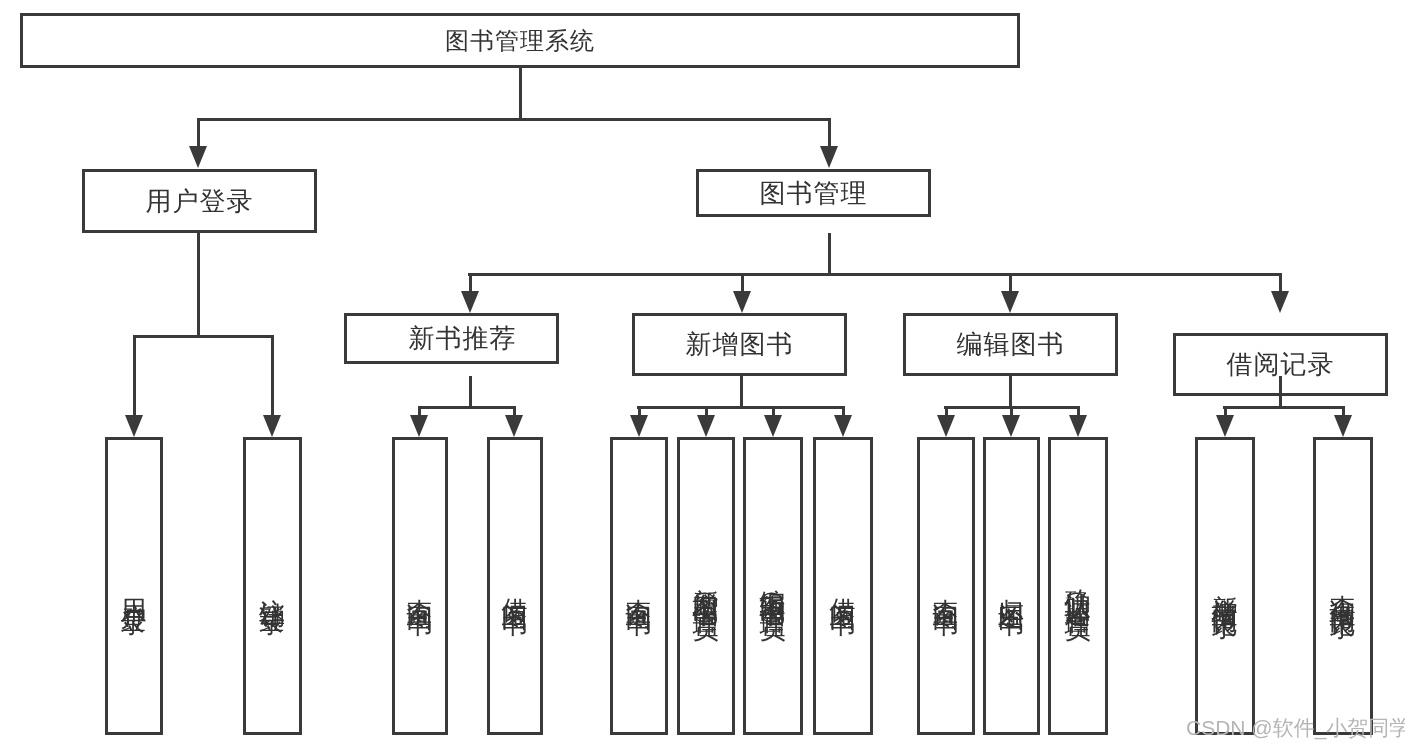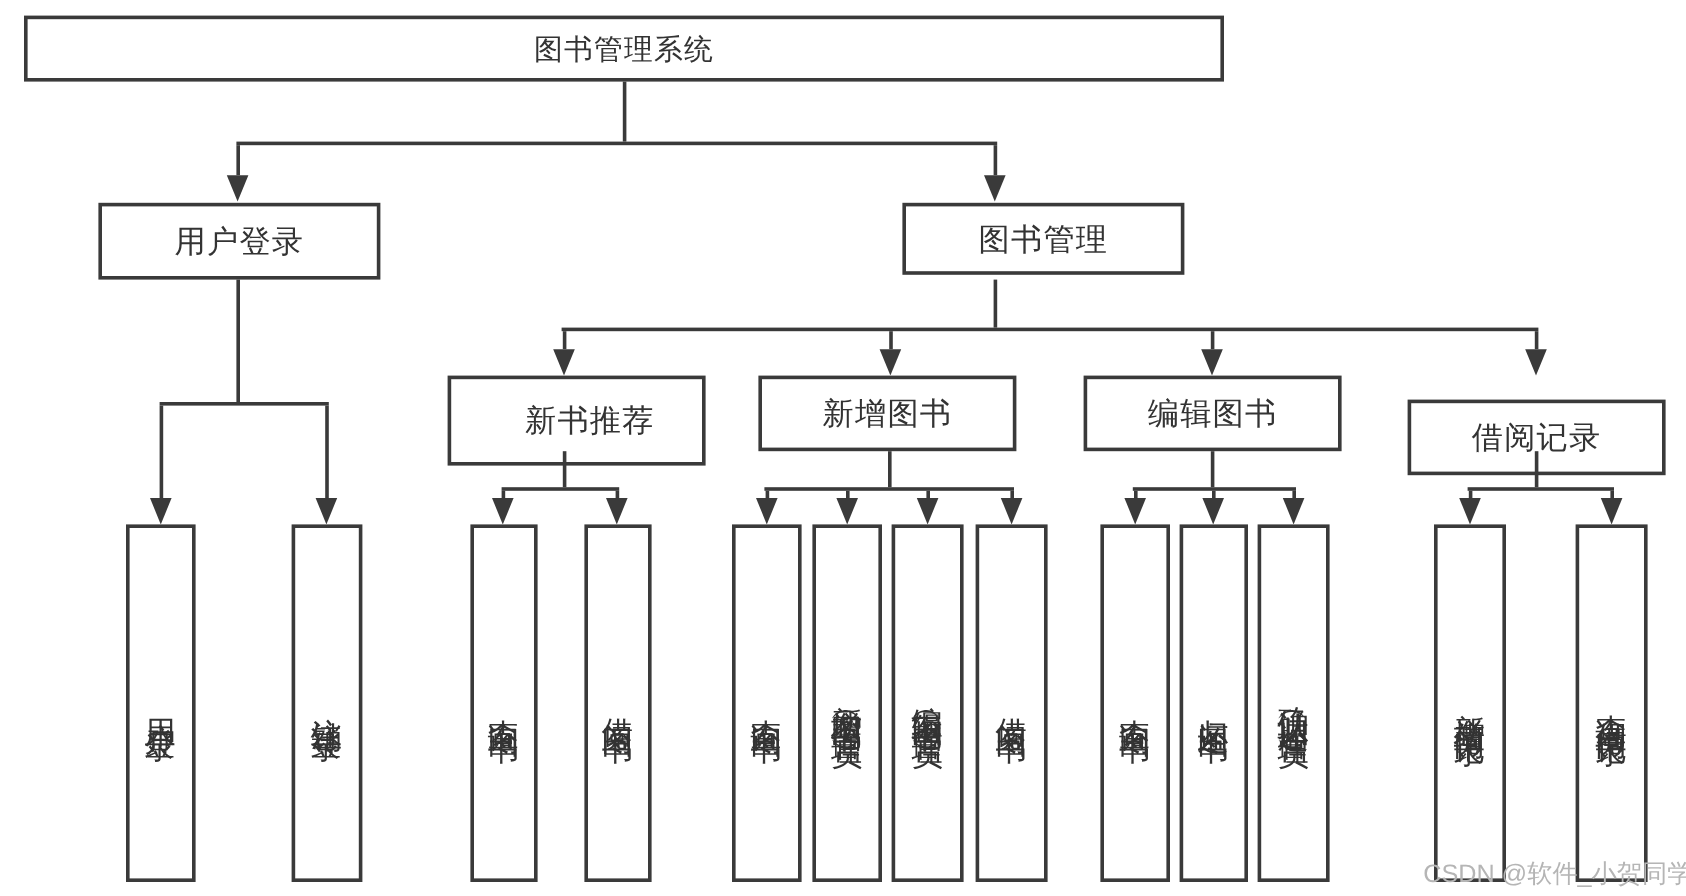--- a/index.html
+++ b/index.html
@@ -75,21 +75,21 @@
       <b class="head"></b>
     </div>
   <div class="arrow" style="left:820px;top:121px;height:47px;">
       <i class="stem"></i>
       <b class="head"></b>
     </div>
 
   <div class="node h" style="left:82px;top:169px;width:235px;height:64px;">
     <span>用户登录</span>
   </div>
-  <div class="node h" style="left:752px;top:169px;width:235px;height:60px;">
+  <div class="node h" style="left:696px;top:169px;width:235px;height:48px;">
     <span>图书管理</span>
   </div>
 
   <div class="line" style="left:197px;top:233px;width:3px;height:102px;"></div>
   <div class="line" style="left:133px;top:335px;width:141px;height:3px;"></div>
   <div class="arrow" style="left:125px;top:338px;height:99px;">
       <i class="stem"></i>
       <b class="head"></b>
     </div>
   <div class="arrow" style="left:263px;top:338px;height:99px;">
@@ -109,21 +109,21 @@
     </div>
   <div class="arrow" style="left:1001px;top:276px;height:37px;">
       <i class="stem"></i>
       <b class="head"></b>
     </div>
   <div class="arrow" style="left:1271px;top:276px;height:37px;">
       <i class="stem"></i>
       <b class="head"></b>
     </div>
 
-  <div class="node h" style="left:373px;top:313px;width:215px;height:75px;padding-left:22px;">
+  <div class="node h" style="left:344px;top:313px;width:215px;height:51px;padding-left:22px;">
     <span>新书推荐</span>
   </div>
   <div class="node h" style="left:632px;top:313px;width:215px;height:63px;">
     <span>新增图书</span>
   </div>
   <div class="node h" style="left:903px;top:313px;width:215px;height:63px;">
     <span>编辑图书</span>
   </div>
   <div class="node h" style="left:1173px;top:313px;width:215px;height:63px;margin-top:20px;">
     <span>借阅记录</span>

